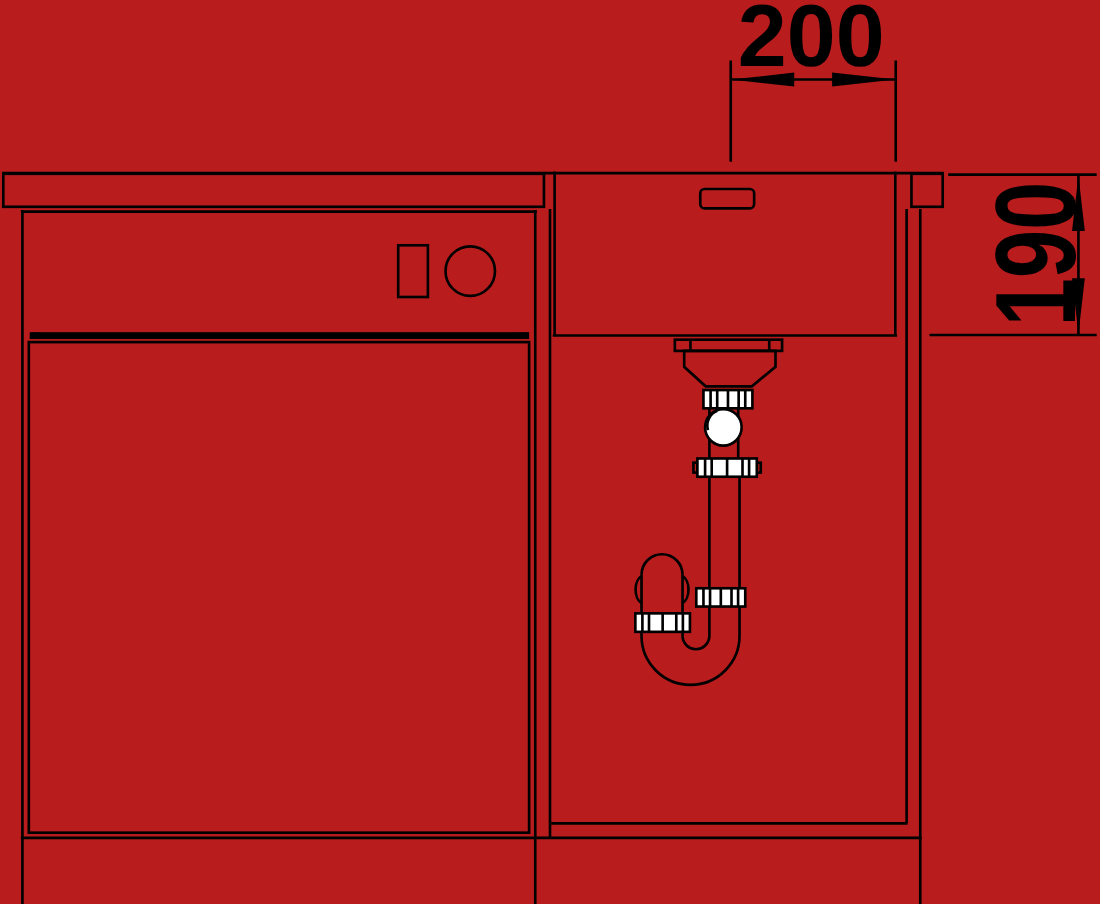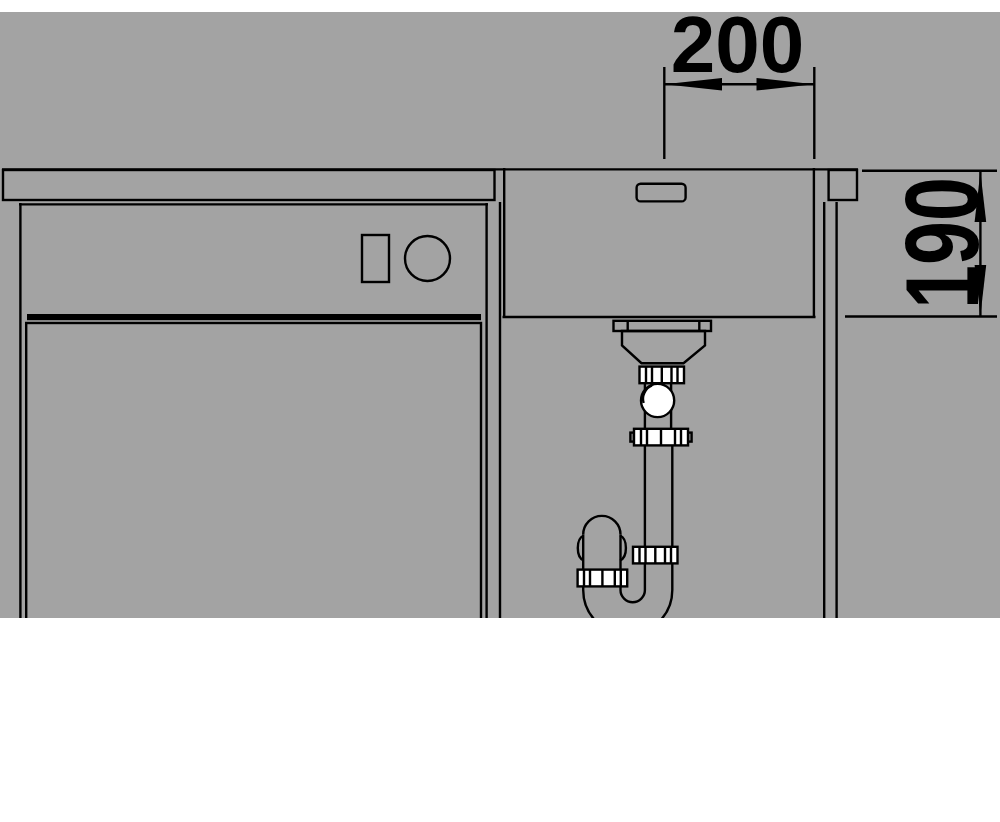--- a/index.html
+++ b/index.html
@@ -1,16 +1,16 @@
 <!DOCTYPE html>
 <html><head>
 <meta charset="utf-8">
 <style>
   html,body{margin:0;padding:0;background:#ffffff;}
-  .canvas{width:1000px;height:606px;position:relative;background:#a3a3a3;overflow:hidden;margin-top:12px;}
+  .canvas{width:1000px;height:822px;position:relative;background:#b91c1c;overflow:hidden;}
   svg line, svg path, svg rect, svg circle, svg polygon{
     stroke:#000000; fill:none; stroke-width:2.4;
   }
   svg polygon{fill:#000000; stroke:none;}
   .fillblack{fill:#000000; stroke:none;}
   .fillwhite{fill:#ffffff;}
   .dim{
     font-family:"Liberation Sans","DejaVu Sans",sans-serif;
     font-weight:bold; fill:#000000; stroke:none;
   }

